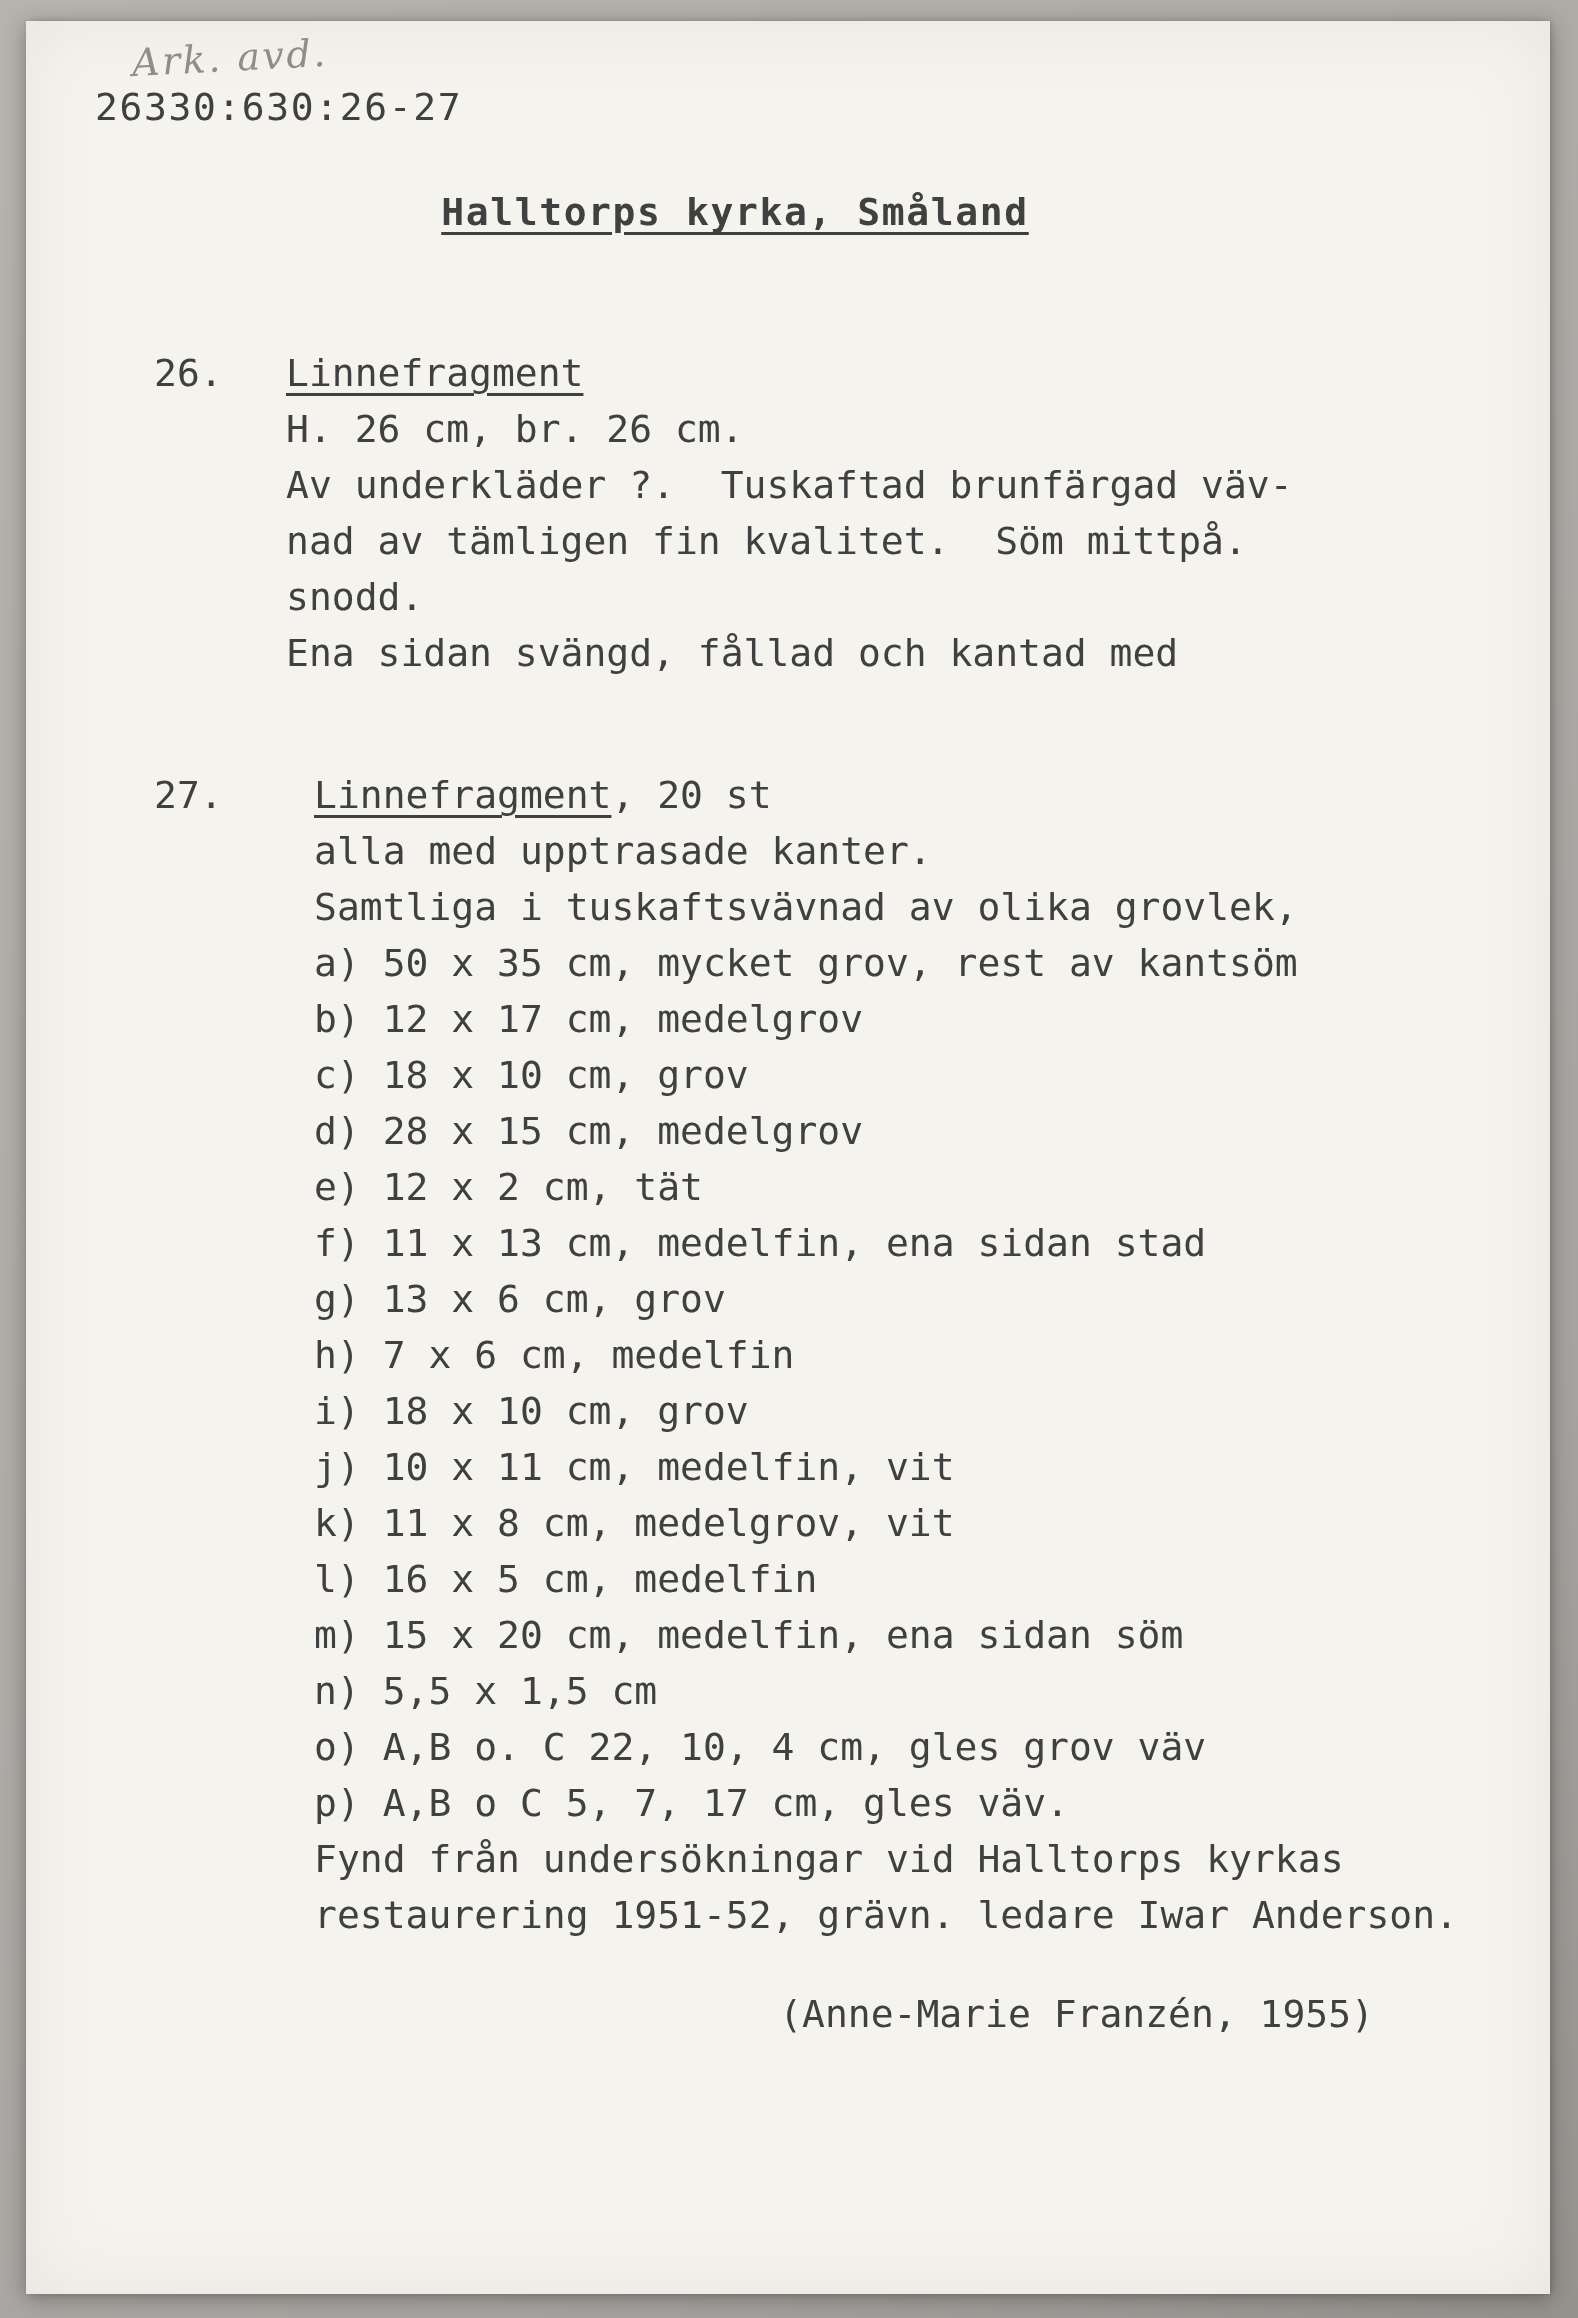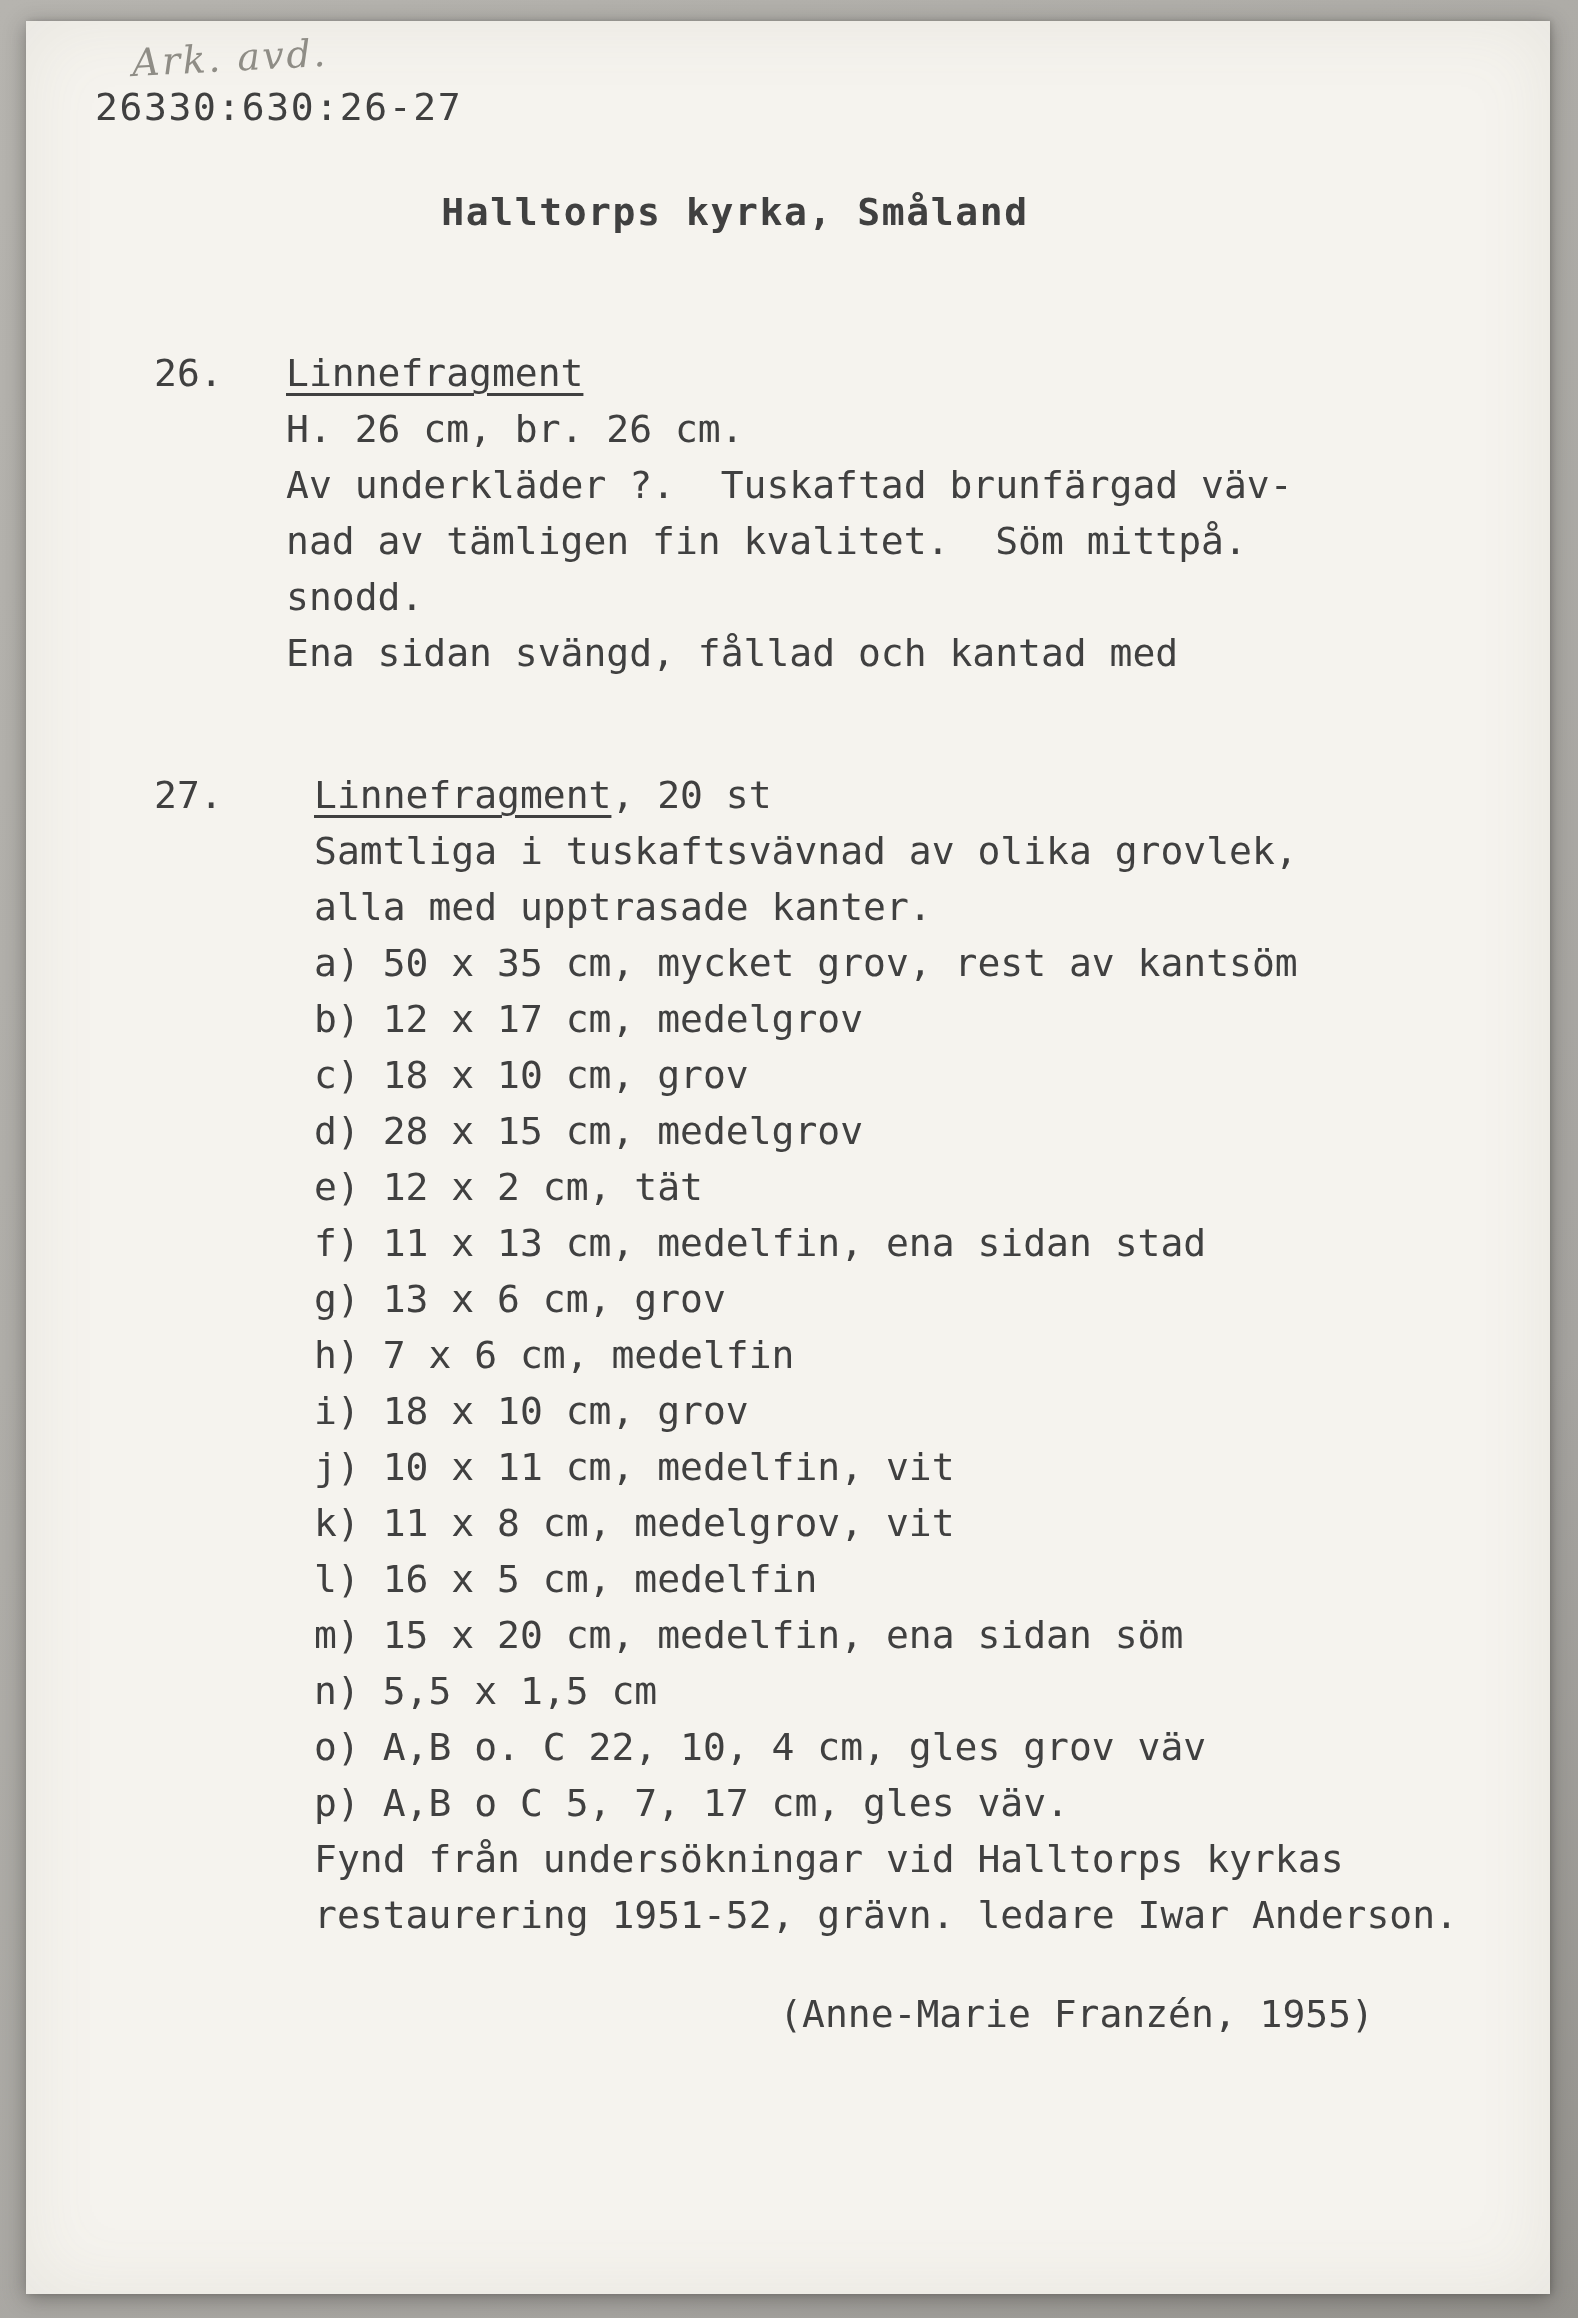--- a/index.html
+++ b/index.html
@@ -47,20 +47,21 @@
   }
   .title-wrap {
     position: absolute;
     top: 163px; left: 0; right: 0;
     text-align: center;
     transform: translateX(-53px);
   }
   .page-title {
     font-weight: bold;
     letter-spacing: 1.6px;
+    text-decoration: underline;
     text-decoration-thickness: 2.5px;
     text-underline-offset: 7.4px;
   }
   .entries {
     position: absolute;
     top: 324px; left: 0; right: 0;
   }
   .entry {
     display: flex;
     align-items: flex-start;
@@ -105,22 +106,22 @@
         <div class="line typed">nad av tämligen fin kvalitet.  Söm mittpå.</div>
         <div class="line typed">snodd.</div>
         <div class="line typed">Ena sidan svängd, fållad och kantad med</div>
       </div>
     </section>
 
     <section class="entry">
       <div class="num typed">27.</div>
       <div class="content">
         <div class="line typed"><span class="u">Linnefragment</span><span>, 20 st</span></div>
+        <div class="line typed">alla med upptrasade kanter.</div>
         <div class="line typed">Samtliga i tuskaftsvävnad av olika grovlek,</div>
-        <div class="line typed">alla med upptrasade kanter.</div>
         <div class="line typed">a) 50 x 35 cm, mycket grov, rest av kantsöm</div>
         <div class="line typed">b) 12 x 17 cm, medelgrov</div>
         <div class="line typed">c) 18 x 10 cm, grov</div>
         <div class="line typed">d) 28 x 15 cm, medelgrov</div>
         <div class="line typed">e) 12 x 2 cm, tät</div>
         <div class="line typed">f) 11 x 13 cm, medelfin, ena sidan stad</div>
         <div class="line typed">g) 13 x 6 cm, grov</div>
         <div class="line typed">h) 7 x 6 cm, medelfin</div>
         <div class="line typed">i) 18 x 10 cm, grov</div>
         <div class="line typed">j) 10 x 11 cm, medelfin, vit</div>

